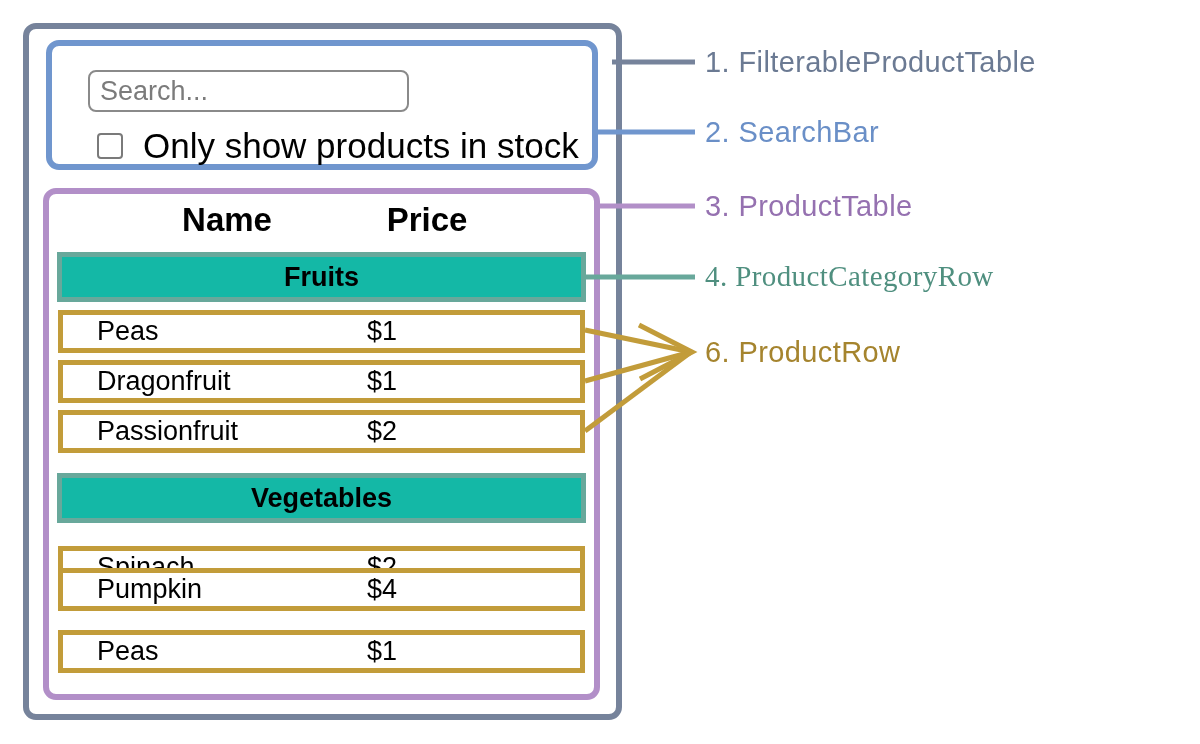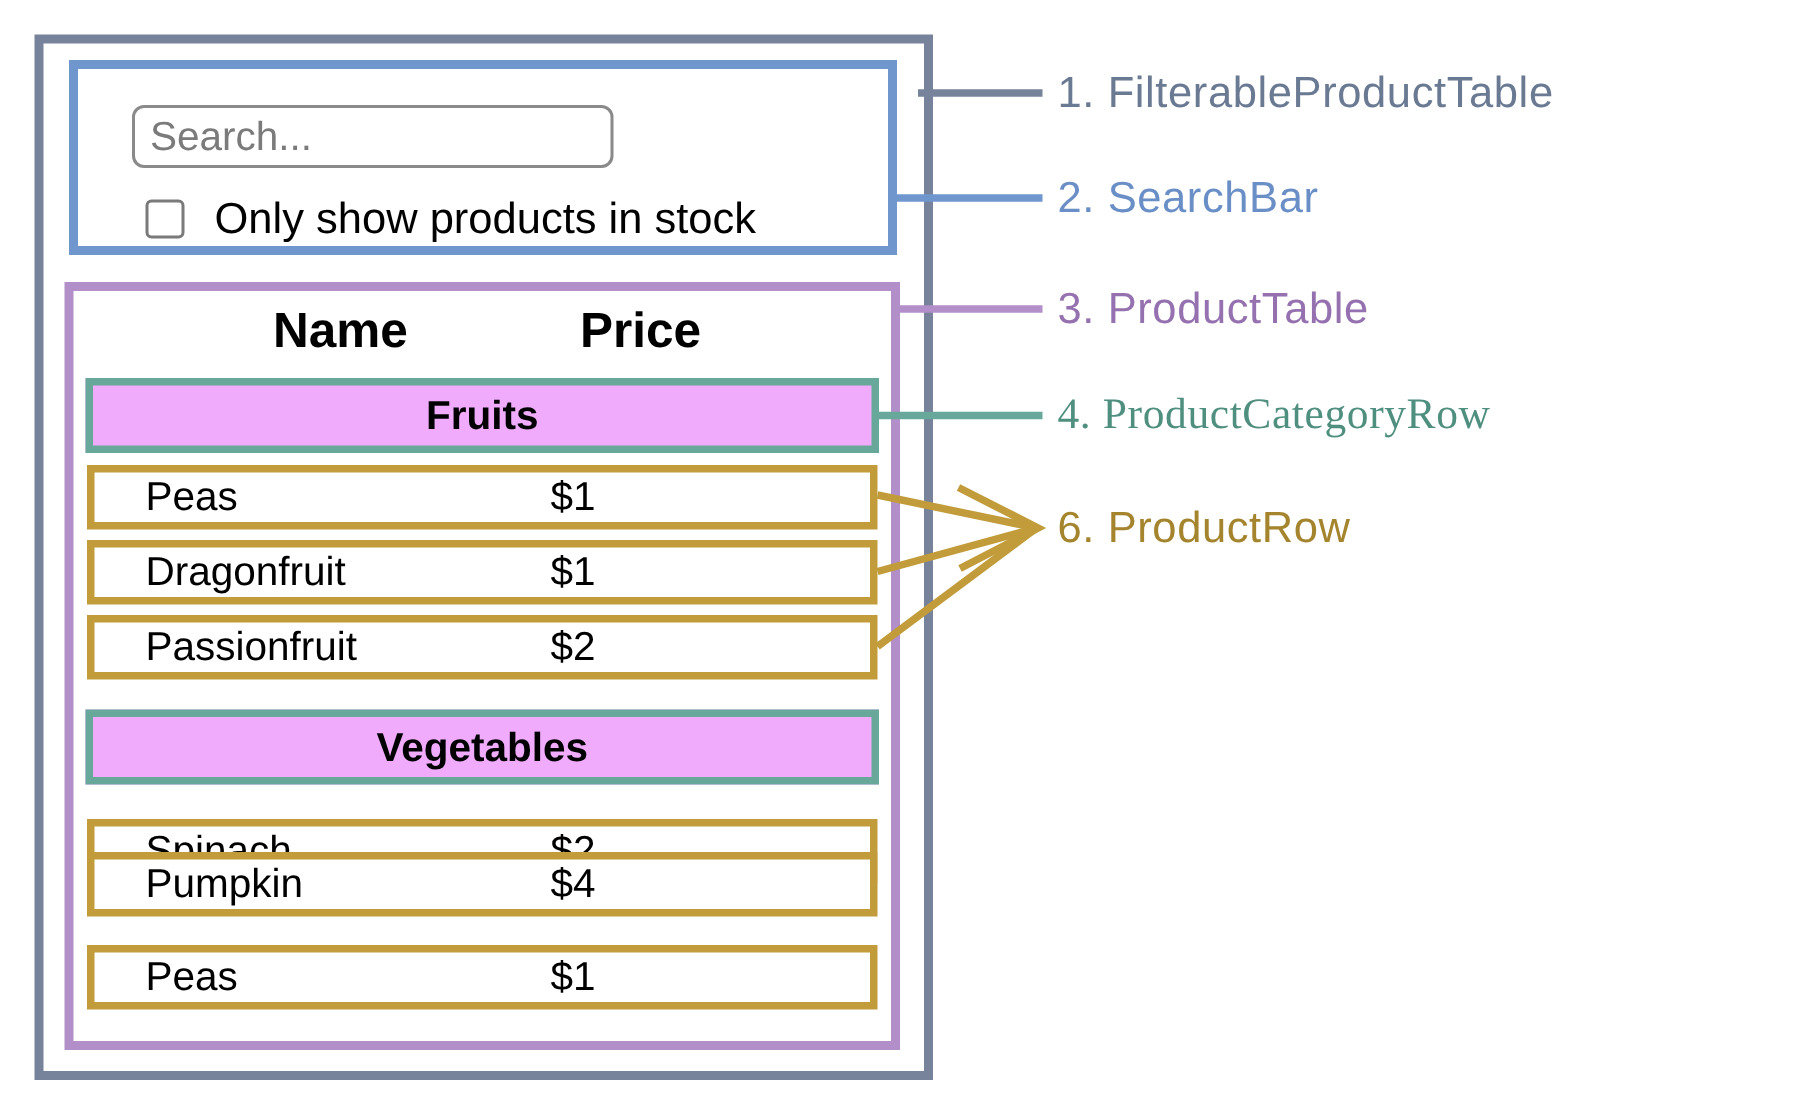--- a/index.html
+++ b/index.html
@@ -1,58 +1,58 @@
 <!DOCTYPE html>
 <html style="--outer-border: #76839B; --searchbar-border: #7096CE; --table-border: #B28FC8; --category-border: #68A89B; --row-border: #C29C3A; --out-of-stock-red: #F23B2F; --label-1: #6B7A93; --label-2: #6A8FC7; --label-3: #9571B0; --label-4: #4F8F7F; --label-5: #A5842E;"><head>
 <meta charset="utf-8">
 <style>
   html, body { margin:0; padding:0; background:#ffffff; }
   .canvas {
     position:relative; width:1200px; height:744px; background:#ffffff;
     font-family:"Liberation Sans","DejaVu Sans",sans-serif;
     overflow:hidden;
   }
-  .box { position:absolute; box-sizing:border-box; background:#ffffff; }
+  .box { position:absolute; box-sizing:border-box; background:#ffffff;border-radius:13px; }
 
   
   #outer-box  { left:23px;  top:23px;  width:599px; height:697px; border:6px solid var(--outer-border); }
   #search-box { left:46px;  top:40px;  width:552px; height:130px; border:6px solid var(--searchbar-border); }
   #table-box  { left:43px;  top:188px; width:557px; height:512px; border:6px solid var(--table-border); }
 
   
   #search-input {
     position:absolute; left:36px; top:24px; width:321px; height:42px;
     box-sizing:border-box; border:2px solid #8a8a8a; border-radius:8px;
     font-family:inherit; font-size:27px; color:#222; padding:0 10px; outline:none;
   }
   #search-input::placeholder { color:#7b7b7b; opacity:1; }
   #stock-checkbox {
     position:absolute; left:45px; top:87px; width:26px; height:26px;
     box-sizing:border-box; border:2px solid #7a7a7a; border-radius:4px; background:#fff;
     cursor:pointer;
   }
   #stock-label {
     position:absolute; left:91px; top:82px; height:36px; line-height:36px;
-    font-size:29px; color:#000; white-space:nowrap;
+    font-size:35px; color:#000; white-space:nowrap;
   }
 
   
   .col-header {
     position:absolute; top:8px; height:36px; line-height:36px; width:120px;
     text-align:center; font-weight:bold; font-size:33px; color:#000;
   }
   #header-name  { left:118px; }
   #header-price { left:318px; }
 
   
   .category-row {
     position:absolute; left:8px; width:529px; height:50px;
     box-sizing:border-box; border:5px solid var(--category-border);
     text-align:center; font-weight:bold; font-size:27px; line-height:40px; color:#000;
-    background:#f0abfc;
+    background:#14b8a6;
   }
   #cat-fruits     { top:58px; }
   #cat-vegetables { top:279px; }
 
   
   .product-row {
     position:absolute; left:9px; width:527px; height:43px;
     box-sizing:border-box; border:5px solid var(--row-border); background:#fff;
   }
   .product-row .cell {

